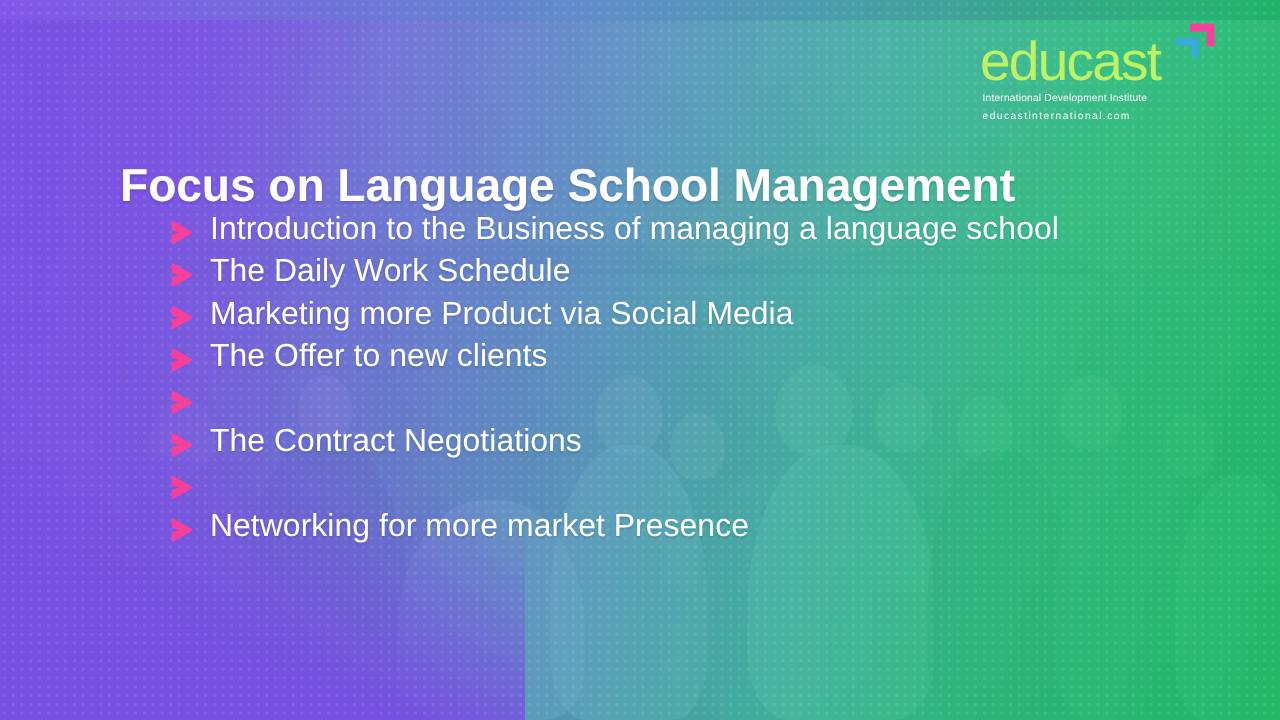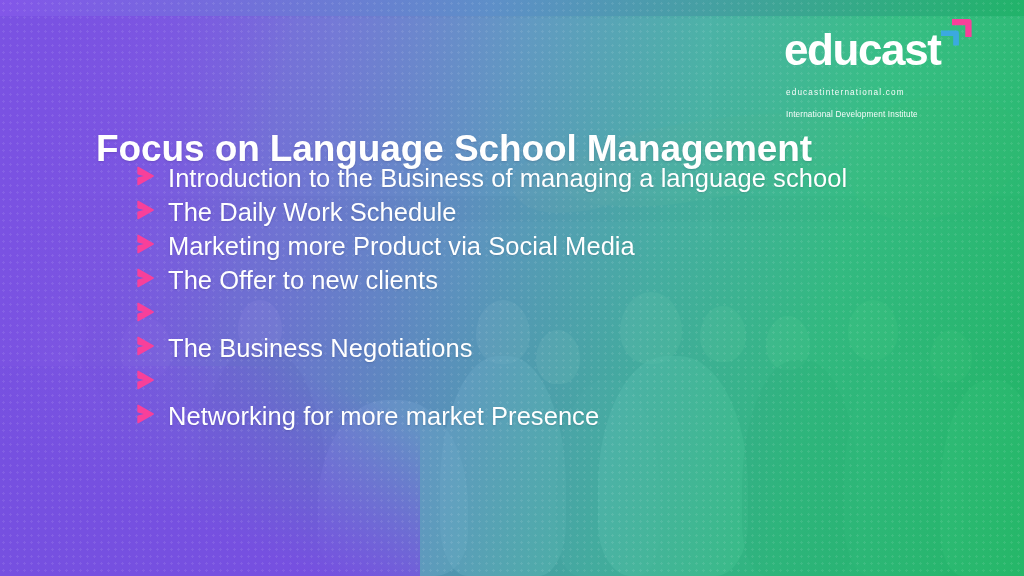--- a/index.html
+++ b/index.html
@@ -135,21 +135,21 @@
   #bullet-list {
     position: absolute;
     left: 134px;
     top: 164px;
     margin: 0;
     padding: 0;
     list-style: none;
   }
   .bullet-row {
     display: flex;
-    align-items: flex-start;
+    align-items: flex-end;
     height: 34px;
   }
   .bullet-arrow {
     flex: 0 0 auto;
     width: 24px;
     height: 24px;
     margin-right: 10px;
     display: block;
   }
   .bullet-text {
@@ -174,35 +174,34 @@
     right: 0px;
     top: 0px;
     width: 42px;
     height: 38px;
   }
   .logo-word {
     position: absolute;
     left: 6px;
     top: 16px;
     font-size: 44px;
-    font-weight: bold;
-    color: #ffffff;
+    font-weight: normal;
+    color: #bef264;
     letter-spacing: -1.4px;
     line-height: 1;
   }
   .logo-tagline {
     position: absolute;
     left: 8px;
     top: 62px;
     font-size: 8.2px;
     color: #ffffff;
     letter-spacing: 0.15px;
     white-space: nowrap;
     opacity: .96;
-    margin-top: 36px;
   }
   .logo-url {
     position: absolute;
     left: 8px;
     top: 76px;
     font-size: 8.2px;
     color: #ffffff;
     letter-spacing: 1.15px;
     white-space: nowrap;
     opacity: .96;
@@ -287,21 +286,21 @@
         </li>
         <li class="bullet-row">
           <span class="bullet-arrow"><svg width="24" height="24" viewBox="0 0 24 24" xmlns="http://www.w3.org/2000/svg">
               <path d="M4.5 2.8 L19.4 11.2 a0.95 0.95 0 0 1 0 1.6 L4.5 21.2 a0.8 0.8 0 0 1 -1.2 -0.7 V14.4 a1 1 0 0 1 0.55 -0.9 L9.6 12 L3.85 10.5 A1 1 0 0 1 3.3 9.6 V3.5 a0.8 0.8 0 0 1 1.2 -0.7 Z" fill="#F8409A"></path>
             </svg></span>
         </li>
         <li class="bullet-row">
           <span class="bullet-arrow"><svg width="24" height="24" viewBox="0 0 24 24" xmlns="http://www.w3.org/2000/svg">
               <path d="M4.5 2.8 L19.4 11.2 a0.95 0.95 0 0 1 0 1.6 L4.5 21.2 a0.8 0.8 0 0 1 -1.2 -0.7 V14.4 a1 1 0 0 1 0.55 -0.9 L9.6 12 L3.85 10.5 A1 1 0 0 1 3.3 9.6 V3.5 a0.8 0.8 0 0 1 1.2 -0.7 Z" fill="#F8409A"></path>
             </svg></span>
-          <span class="bullet-text">The Business Negotiations</span>
+          <span class="bullet-text">The Contract Negotiations</span>
         </li>
         <li class="bullet-row">
           <span class="bullet-arrow"><svg width="24" height="24" viewBox="0 0 24 24" xmlns="http://www.w3.org/2000/svg">
               <path d="M4.5 2.8 L19.4 11.2 a0.95 0.95 0 0 1 0 1.6 L4.5 21.2 a0.8 0.8 0 0 1 -1.2 -0.7 V14.4 a1 1 0 0 1 0.55 -0.9 L9.6 12 L3.85 10.5 A1 1 0 0 1 3.3 9.6 V3.5 a0.8 0.8 0 0 1 1.2 -0.7 Z" fill="#F8409A"></path>
             </svg></span>
         </li>
         <li class="bullet-row">
           <span class="bullet-arrow"><svg width="24" height="24" viewBox="0 0 24 24" xmlns="http://www.w3.org/2000/svg">
               <path d="M4.5 2.8 L19.4 11.2 a0.95 0.95 0 0 1 0 1.6 L4.5 21.2 a0.8 0.8 0 0 1 -1.2 -0.7 V14.4 a1 1 0 0 1 0.55 -0.9 L9.6 12 L3.85 10.5 A1 1 0 0 1 3.3 9.6 V3.5 a0.8 0.8 0 0 1 1.2 -0.7 Z" fill="#F8409A"></path>
             </svg></span>

